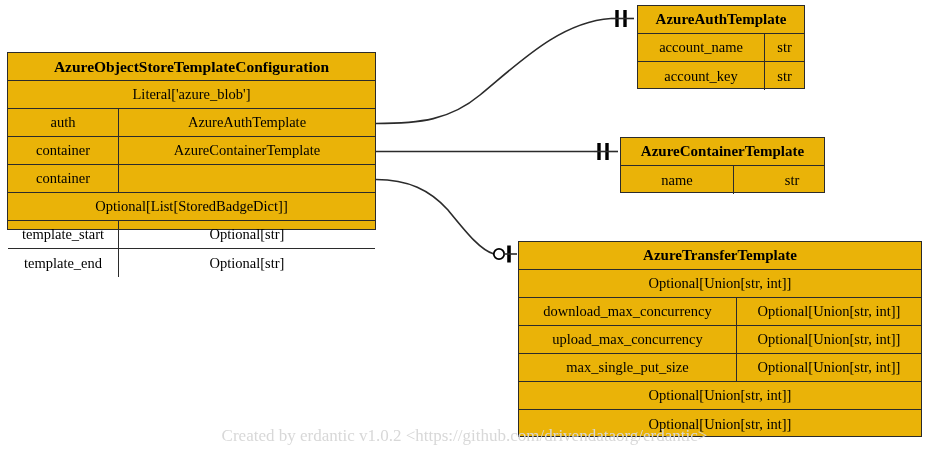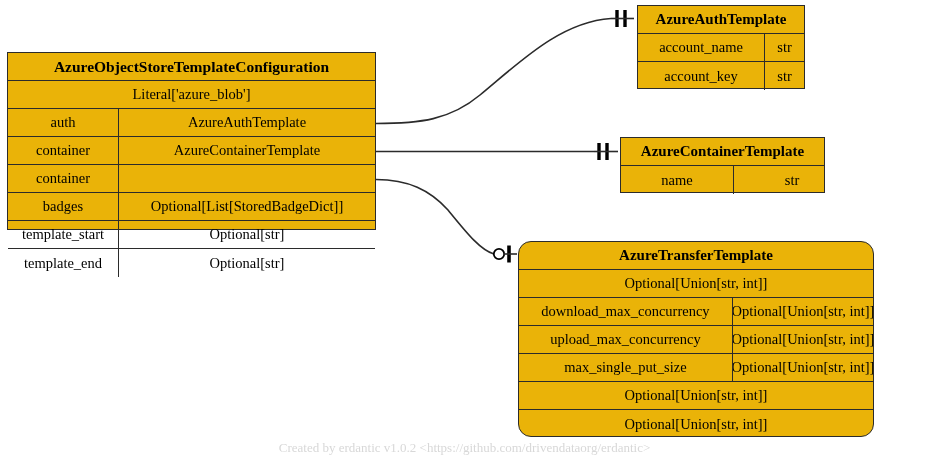--- a/index.html
+++ b/index.html
@@ -69,31 +69,31 @@
   #ent-auth .ftype{font-size:14.5px;}
 
   
   #ent-container{left:620px;top:137px;width:205px;height:56px;}
   #ent-container .hdr{height:28px;font-size:15px;}
   #ent-container .row{height:28px;gap:26px;}
   #ent-container .fname{width:113px;font-size:14.5px;}
   #ent-container .ftype{font-size:14.5px;}
 
   
-  #ent-transfer{left:518px;top:241px;width:356px;height:196px;border-radius:13px;}
+  #ent-transfer{left:518px;top:241px;width:404px;height:196px;}
   #ent-transfer .hdr{height:28px;font-size:15px;}
   #ent-transfer .row{height:28px;}
   #ent-transfer .fname{width:218px;font-size:14.5px;}
   #ent-transfer .ftype{font-size:14.5px;}
 
   #footer{
     position:absolute;
-    left:0;top:440px;width:929px;
-    text-align:center;
-    font-size:13px;
+    left:0;top:426px;width:929px;
+    text-align:center;
+    font-size:17px;
     color:#d8d8d8;
     font-family:"Liberation Serif", serif;
     white-space:nowrap;
   }
 </style>
 </head>
 <body>
 
 <svg id="canvas" viewBox="0 0 929 468" xmlns="http://www.w3.org/2000/svg">
 
@@ -132,21 +132,20 @@
     <div class="ftype">AzureAuthTemplate</div>
   </div>
   <div class="row">
     <div class="fname">container</div>
     <div class="ftype">AzureContainerTemplate</div>
   </div>
   <div class="row">
     <div class="fname">container</div>
   </div>
   <div class="row">
-    <div class="fname">badges</div>
     <div class="ftype">Optional[List[StoredBadgeDict]]</div>
   </div>
   <div class="row">
     <div class="fname">template_start</div>
     <div class="ftype">Optional[str]</div>
   </div>
   <div class="row">
     <div class="fname">template_end</div>
     <div class="ftype">Optional[str]</div>
   </div>

